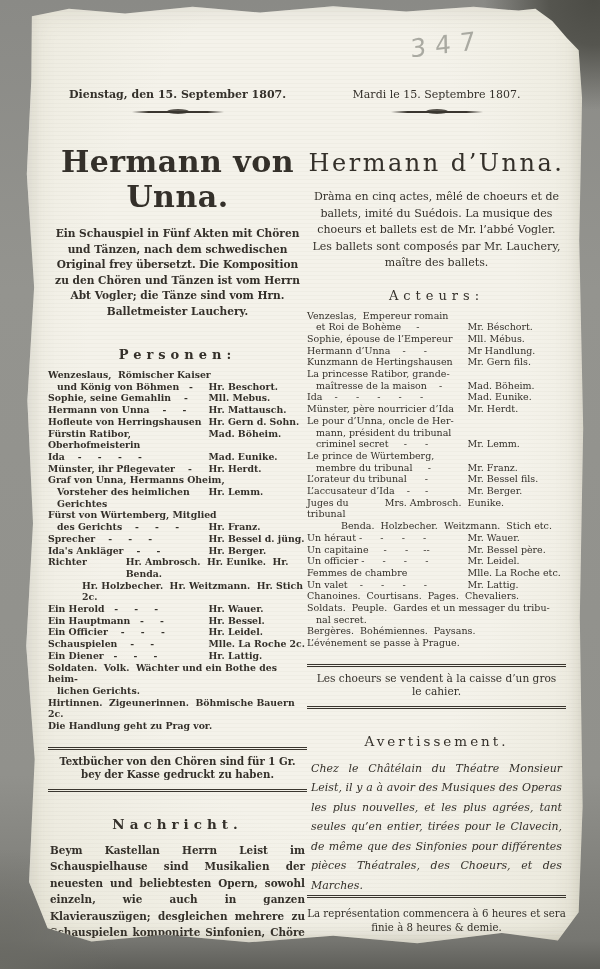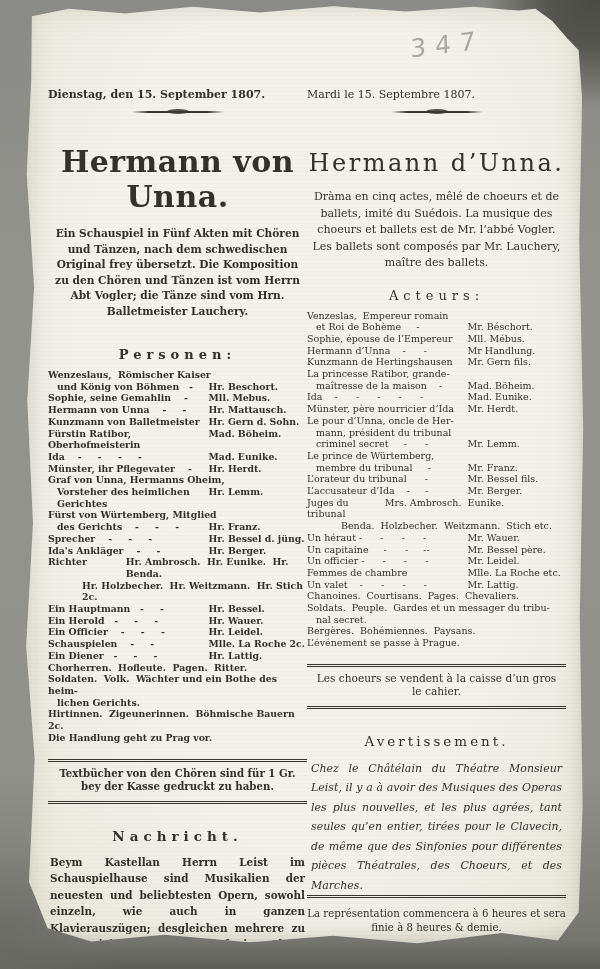--- a/index.html
+++ b/index.html
@@ -38,21 +38,21 @@
   }
   .handwritten {
     position: absolute; top: 26px; left: 386px;
     font-family: "DejaVu Sans", sans-serif;
     font-size: 25px; color: #a3a39b; letter-spacing: 9px;
     transform: rotate(-7deg) skewX(-6deg); opacity: .9;
   }
   .content { position: relative; padding: 84px 20px 0 24px; }
 
   .dates { display: flex; }
-  .date-block { flex: 1; }
+  .date-block { flex: 1; text-align: center; }
   .date-text { font-size: 11px; }
   .de-text { font-weight: bold; }
   .flourish { width: 92px; height: 5px; margin: 8px auto 0; position: relative; }
   .flourish .line {
     position: absolute; top: 2px; left: 0; right: 0; height: 1.6px;
     background: linear-gradient(90deg, rgba(58,54,47,0) 0%, #3a362f 18%, #3a362f 82%, rgba(58,54,47,0) 100%);
   }
   .flourish .knot {
     position: absolute; top: 0; left: 50%; width: 22px; height: 5px; margin-left: -11px;
     background: #3a362f; border-radius: 50%; opacity: .85;
@@ -152,21 +152,21 @@
               </div>
               <div class="cast-row">
                 <span class="cl">Sophie, seine Gemahlin    -</span>
                 <span class="cr">Mll. Mebus.</span>
               </div>
               <div class="cast-row">
                 <span class="cl">Hermann von Unna    -     -</span>
                 <span class="cr">Hr. Mattausch.</span>
               </div>
               <div class="cast-row">
-                <span class="cl">Kunzmann von Balletmeister</span>
+                <span class="cl">Hofleute von Herringshausen</span>
                 <span class="cr">Hr. Gern d. Sohn.</span>
               </div>
               <div class="cast-row">
                 <span class="cl">Fürstin Ratibor, Oberhofmeisterin</span>
                 <span class="cr">Mad. Böheim.</span>
               </div>
               <div class="cast-row">
                 <span class="cl">Ida    -     -     -     -</span>
                 <span class="cr">Mad. Eunike.</span>
               </div>
@@ -200,42 +200,38 @@
               </div>
               <div class="cast-row judges">
                 <span class="cl">Richter</span>
                 <span class="cr">Hr. Ambrosch.  Hr. Eunike.  Hr. Benda.</span>
               </div>
               <div class="cast-row full indent2">
                 <span class="cl">Hr. Holzbecher.  Hr. Weitzmann.  Hr. Stich 2c.</span>
                 
               </div>
               <div class="cast-row">
+                <span class="cl">Ein Herold   -     -     -</span>
+                <span class="cr">Hr. Wauer.</span>
+              </div>
+              <div class="cast-row">
                 <span class="cl">Ein Hauptmann   -     -</span>
                 <span class="cr">Hr. Bessel.</span>
               </div>
               <div class="cast-row">
-                <span class="cl">Ein Herold   -     -     -</span>
-                <span class="cr">Hr. Wauer.</span>
-              </div>
-              <div class="cast-row">
                 <span class="cl">Ein Officier    -     -     -</span>
                 <span class="cr">Hr. Leidel.</span>
               </div>
               <div class="cast-row">
                 <span class="cl">Schauspielen    -     -</span>
                 <span class="cr">Mlle. La Roche 2c.</span>
               </div>
               <div class="cast-row">
                 <span class="cl">Ein Diener   -     -     -</span>
                 <span class="cr">Hr. Lattig.</span>
-              </div>
-              <div class="cast-row full">
-                <span class="cl">Chorherren.  Hofleute.  Pagen.  Ritter.</span>
-                
               </div>
               <div class="cast-row full">
                 <span class="cl">Soldaten.  Volk.  Wächter und ein Bothe des heim-</span>
                 
               </div>
               <div class="cast-row full indent">
                 <span class="cl">lichen Gerichts.</span>
                 
               </div>
               <div class="cast-row full">

